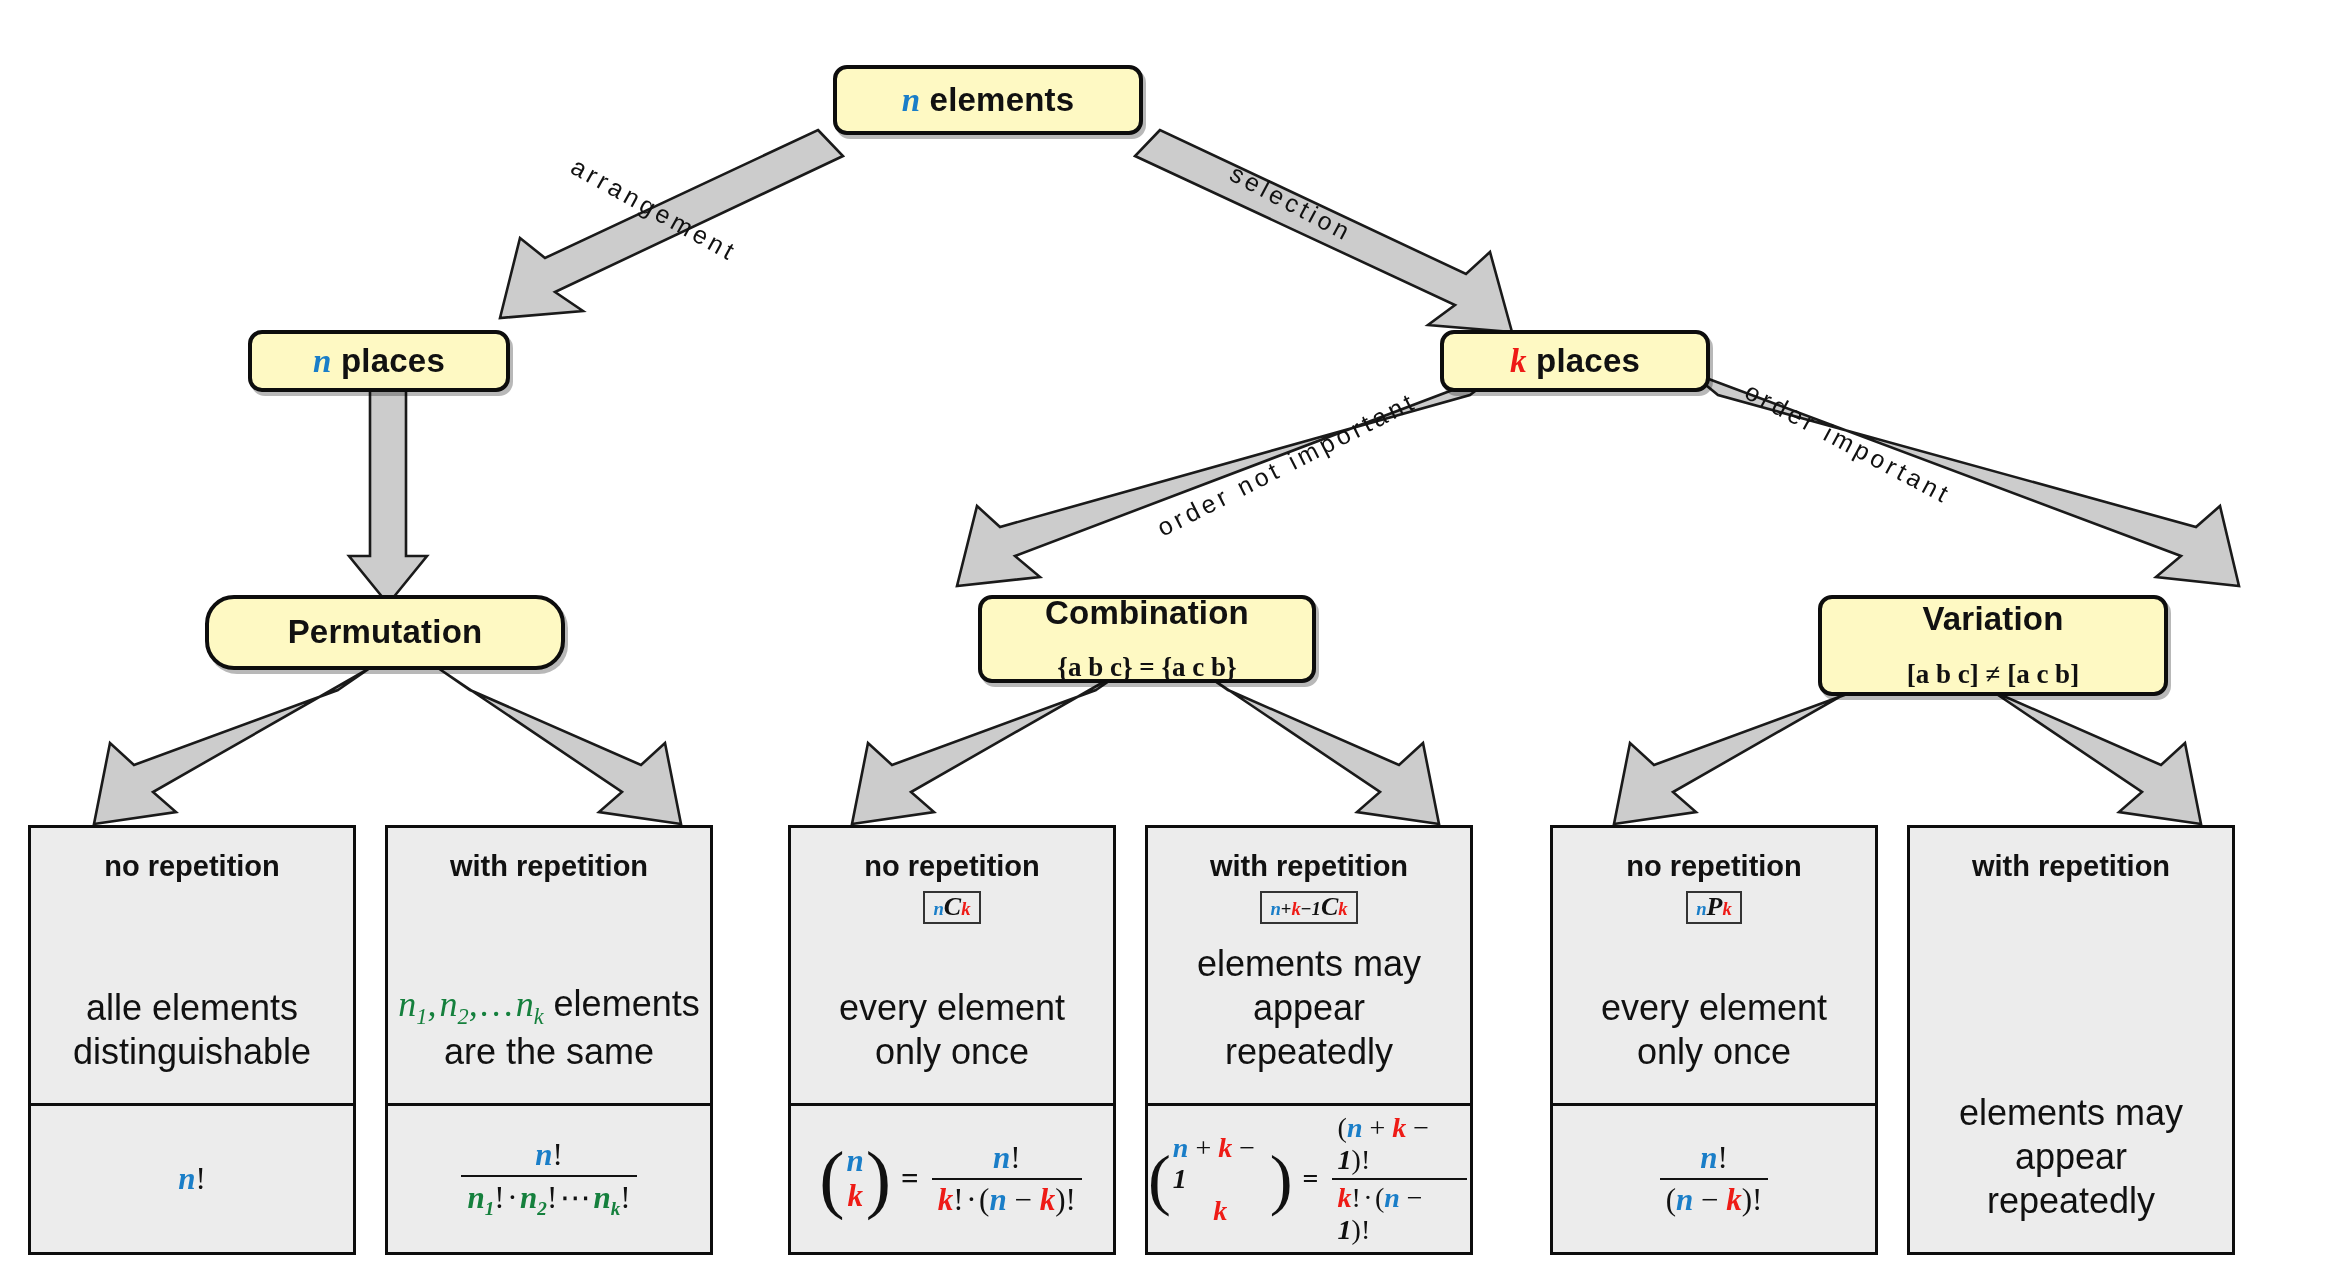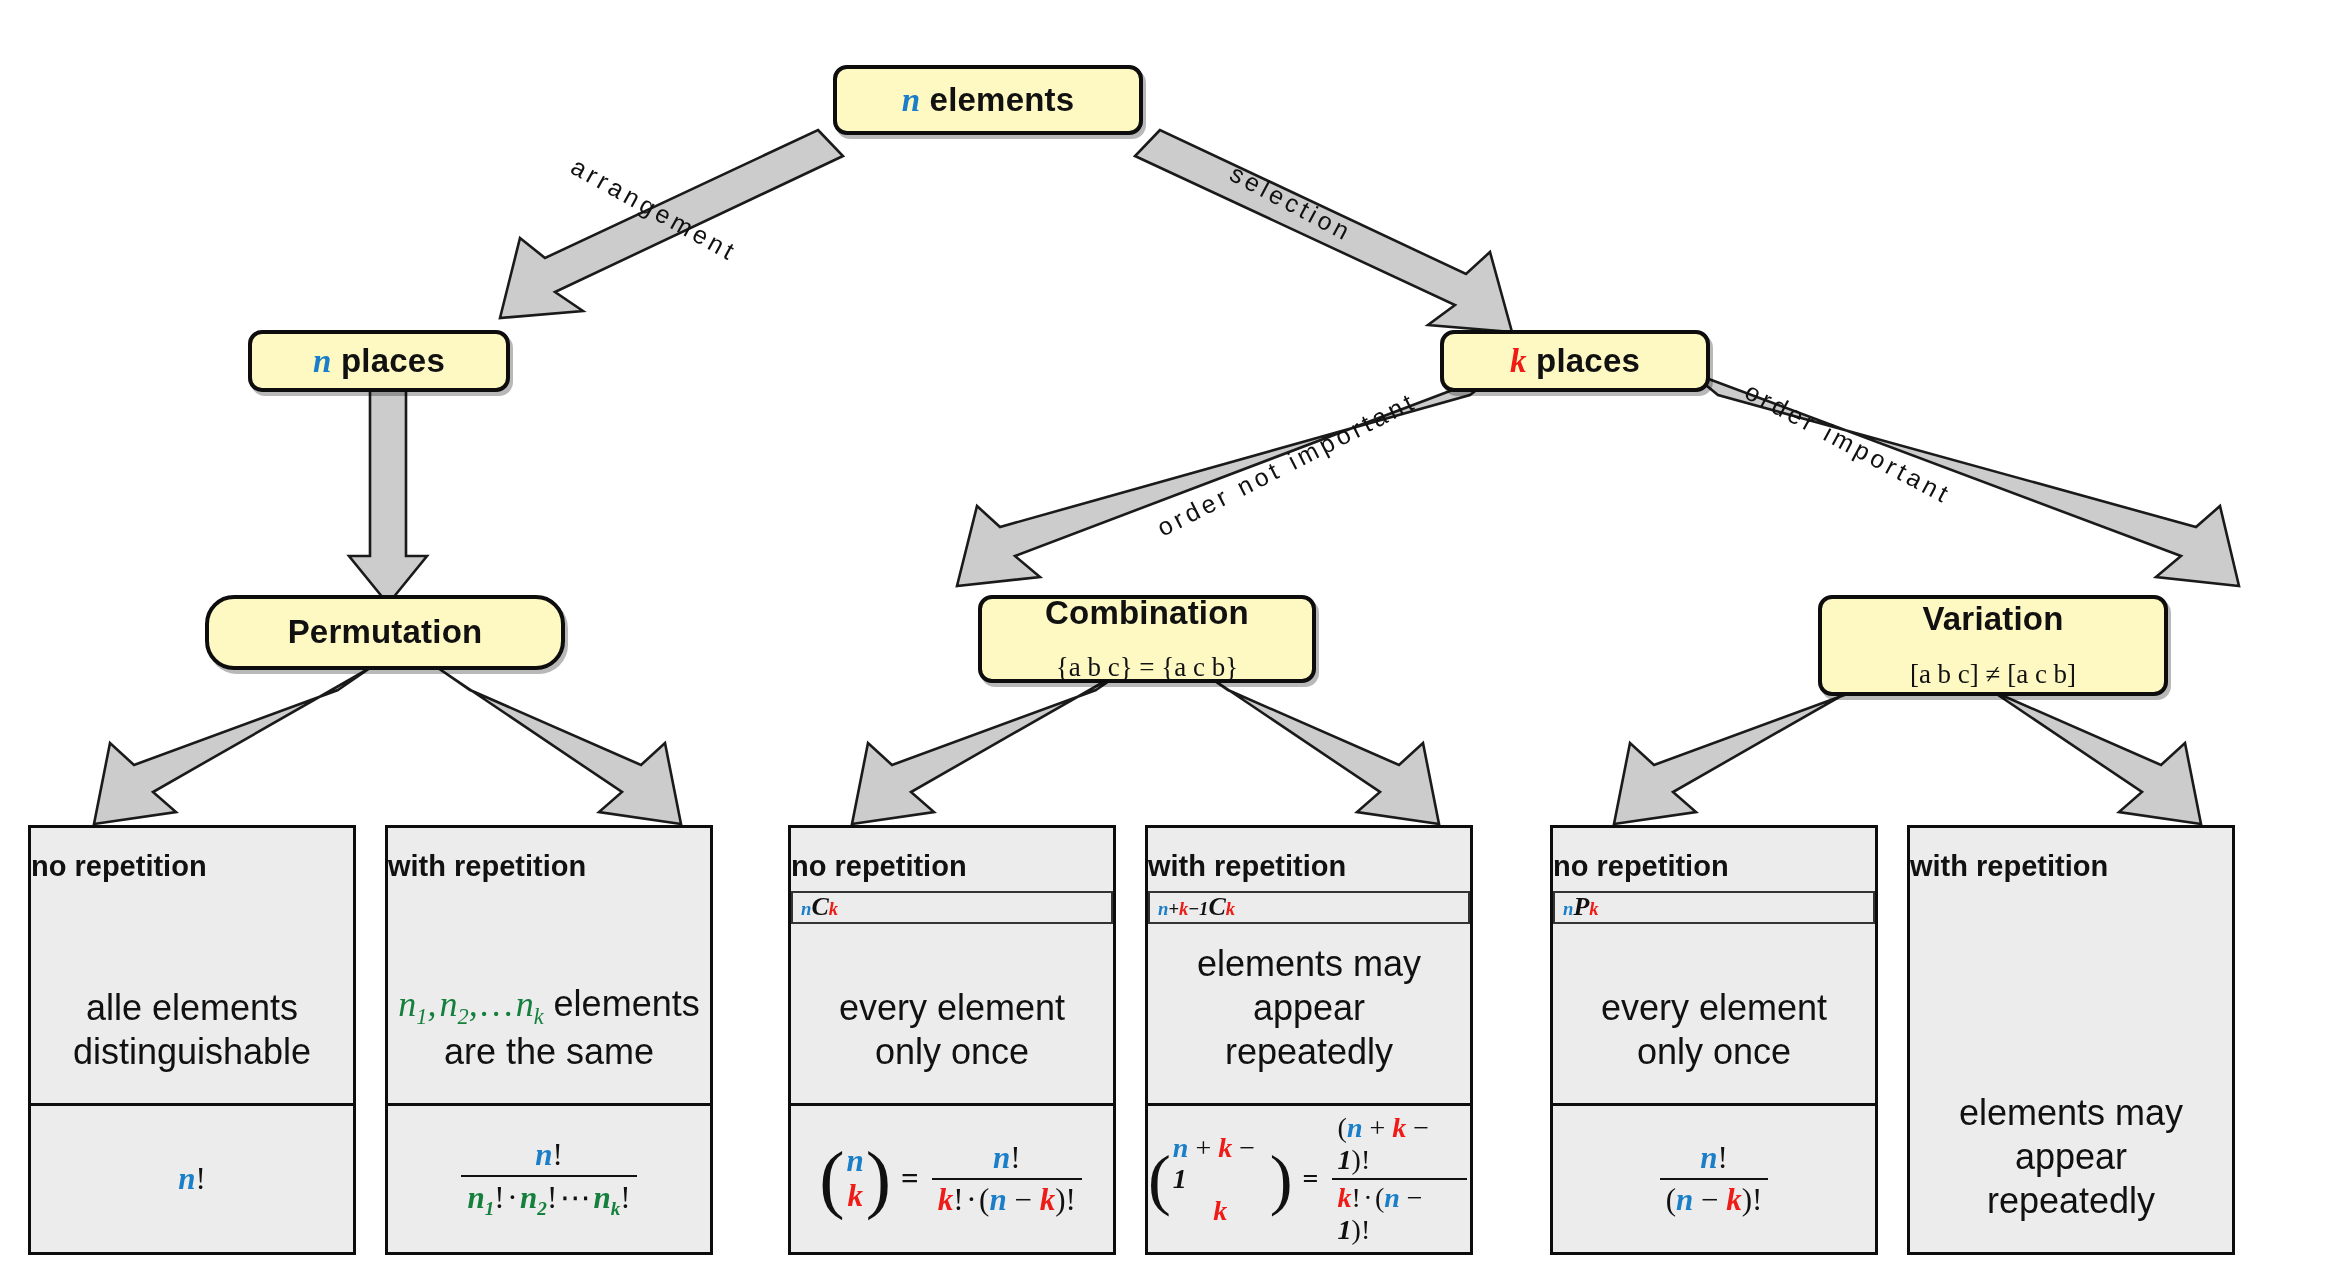--- a/index.html
+++ b/index.html
@@ -3,24 +3,24 @@
 <meta charset="utf-8">
 <style>
   html,body{margin:0;padding:0;background:#ffffff;}
   body{font-family:"Liberation Sans",sans-serif;color:#111;}
   #stage{position:relative;width:2349px;height:1281px;background:#fff;overflow:hidden;}
   #arrows{position:absolute;left:0;top:0;width:2349px;height:1281px;}
   .node{position:absolute;background:#fef9c3;border:4px solid #0d0d0d;border-radius:14px;
         box-sizing:border-box;display:flex;flex-direction:column;align-items:center;
         justify-content:center;box-shadow:3px 4px 0 rgba(0,0,0,.28);z-index:5;}
   .node .title{font-weight:bold;font-size:33px;letter-spacing:.2px;line-height:1.1;white-space:nowrap;}
-  .node .sub{font-size:27px;margin-top:21px;font-family:"Liberation Serif",serif;white-space:nowrap;}
+  .node .sub{font-size:27px;margin-top:21px;font-family:"Liberation Serif",serif;white-space:nowrap;font-weight:bold;}
   .leaf{position:absolute;background:#ececec;border:3.5px solid #0d0d0d;box-sizing:border-box;
         display:flex;flex-direction:column;z-index:5;}
-  .leaf .top{flex:1 1 auto;display:flex;flex-direction:column;
+  .leaf .top{flex:1 1 auto;display:flex;flex-direction:column;align-items:center;
              padding-top:22px;box-sizing:border-box;}
   .leaf .hd{font-weight:bold;font-size:29px;white-space:nowrap;}
   .leaf .notebox{margin-top:8px;border:2px solid #333;padding:1px 8px 2px;line-height:1;
                  font-family:"Liberation Serif",serif;font-size:26px;font-weight:bold;}
   .leaf .desc{margin-top:auto;margin-bottom:29px;font-size:36px;text-align:center;line-height:1.22;}
   .leaf .formula{border-top:3.5px solid #0d0d0d;height:146px;display:flex;align-items:center;
                  justify-content:center;font-family:"Liberation Serif",serif;font-size:31px;}
   .blue{color:#1a7ec8;}
   .red{color:#ee1b16;}
   .green{color:#15803d;}

